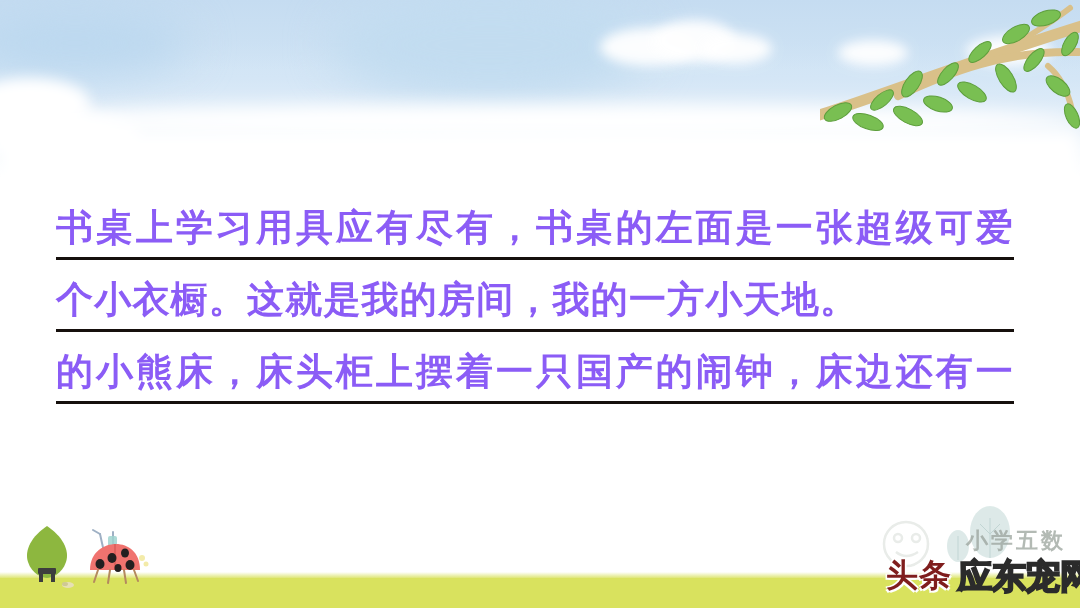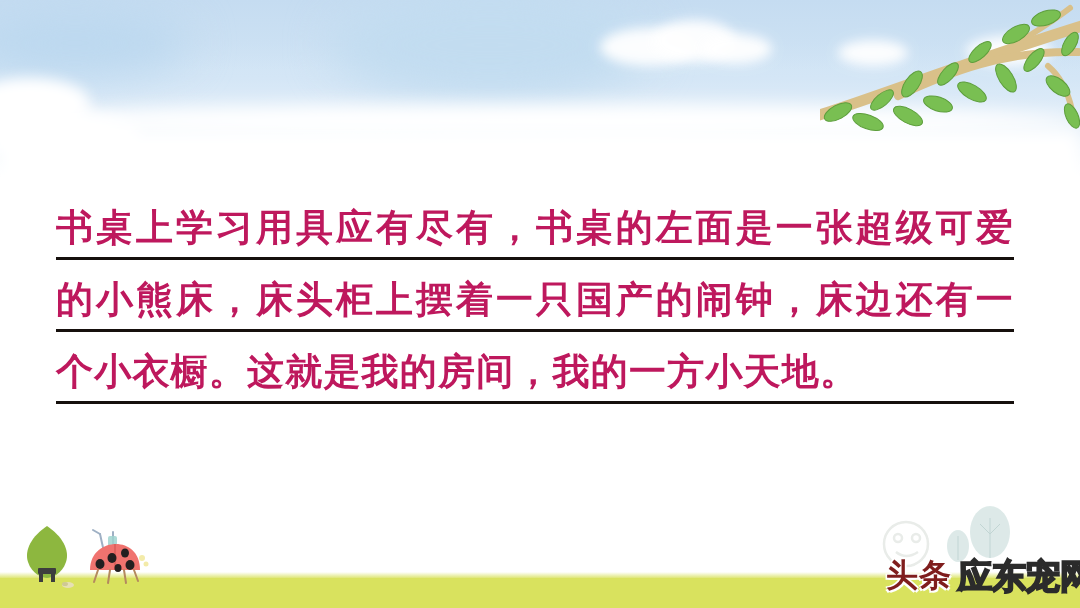--- a/index.html
+++ b/index.html
@@ -90,21 +90,21 @@
   }
   .line-text {
     position: absolute;
     left: 0;
     bottom: 10px;
     width: 958px;
     font-family: "Liberation Serif", "DejaVu Serif", serif;
     font-size: 37px;
     line-height: 44px;
     font-weight: 700;
-    color: #be185d;
+    color: #8b5cf6;
     letter-spacing: 1.2px;
     white-space: nowrap;
   }
   .line-text.justify {
     text-align: justify;
     text-align-last: justify;
     white-space: normal;
   }
   .line-rule {
     position: absolute;
@@ -258,26 +258,26 @@
   </div>
 
   <div class="text-block">
 
     <div class="text-line">
       <div class="line-text justify">书桌上学习用具应有尽有，书桌的左面是一张超级可爱</div>
       <div class="line-rule"></div>
     </div>
 
     <div class="text-line">
-      <div class="line-text justify">的小熊床，床头柜上摆着一只国产的闹钟，床边还有一</div>
+      <div class="line-text">个小衣橱。这就是我的房间，我的一方小天地。</div>
       <div class="line-rule"></div>
     </div>
 
     <div class="text-line">
-      <div class="line-text">个小衣橱。这就是我的房间，我的一方小天地。</div>
+      <div class="line-text justify">的小熊床，床头柜上摆着一只国产的闹钟，床边还有一</div>
       <div class="line-rule"></div>
     </div>
 
   </div>
 
   <div class="grass-top-fade"></div>
   <div class="grass"></div>
 
   <div class="tree">
     <svg width="50" height="60" viewBox="0 0 50 60">
@@ -339,18 +339,19 @@
       </g>
       <g stroke="#cfd6cf" stroke-width="2.5" fill="none" opacity=".85">
         <circle cx="34" cy="42" r="22"></circle>
         <circle cx="26" cy="36" r="4"></circle>
         <circle cx="44" cy="36" r="4"></circle>
         <path d="M24 50 Q 34 58, 46 50"></path>
       </g>
     </svg>
   </div>
 
+  <div class="wm-logo-text">小学五数</div>
 
   <div class="wm-toutiao">头条</div>
 
   <div class="wm-outline">应东宠网吗</div>
 
 </div>
 
 </body></html>

